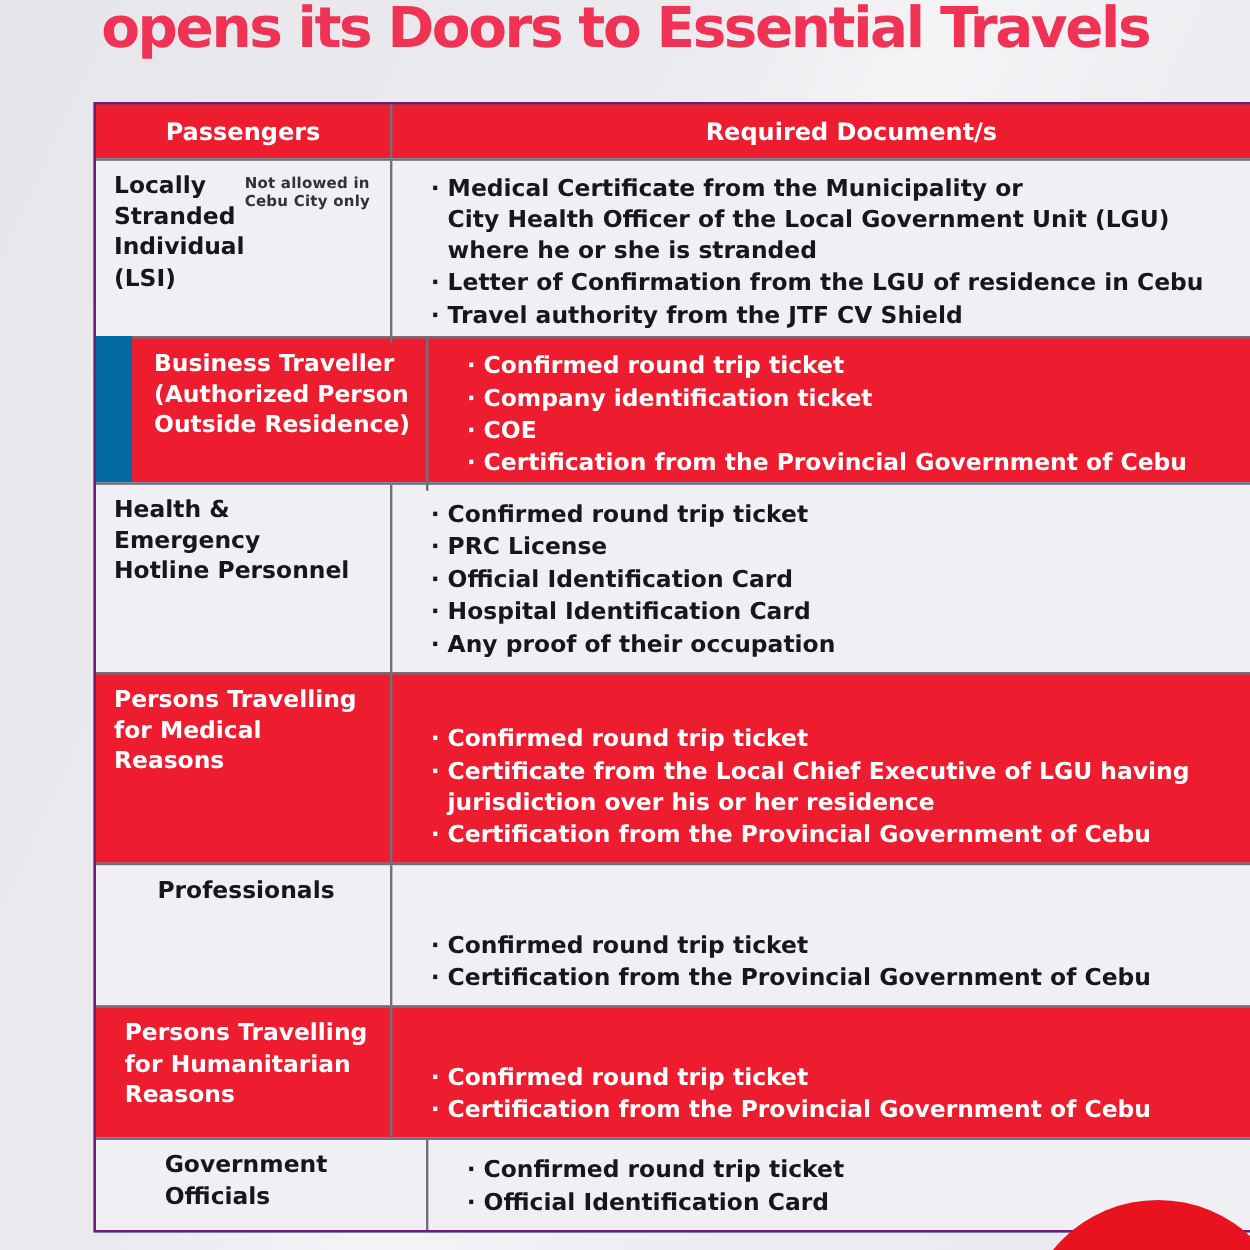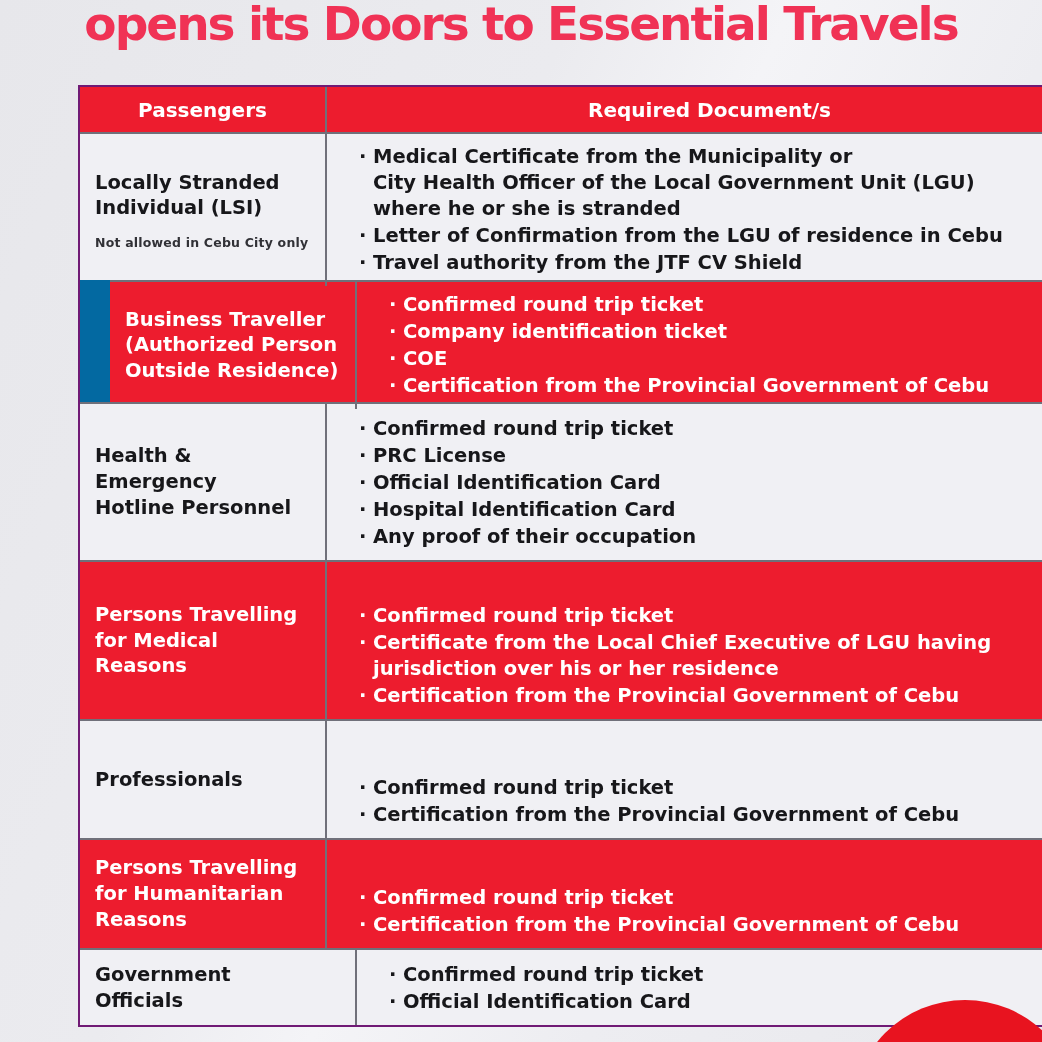--- a/index.html
+++ b/index.html
@@ -32,35 +32,35 @@
   .row:nth-child(7){ height:110px; }
   .row:nth-child(8){ height:77px;gap:30px; }
   .row.red { background:var(--red,#ed1c2e); }
   .row.white { background:#f0f0f4; }
   .hcell {
     display:flex; align-items:center; justify-content:center;
     color:#fff; font-size:20px; font-weight:bold;
   }
   .hcell.docs { border-left:2px solid #70707a; }
   .pcell {
-    display:flex; flex-direction:column; justify-content:center;
+    display:flex; flex-direction:row; justify-content:center;
     padding:8px 10px 8px 15px;
   }
   .dcell {
     display:flex; flex-direction:column; justify-content:flex-end;
     border-left:2px solid #70707a;
     padding:10px 12px 10px 20px;
   }
   .name {
     font-size:19.5px; font-weight:bold; line-height:1.32;
     color:#17171a; white-space:pre-line;
   }
   .note {
     font-size:12.5px; font-weight:bold; color:#313136;
-    margin-top:14px; letter-spacing:0.2px;
+    margin-top:3px; letter-spacing:0.2px;
   }
   .doc {
     font-size:19.5px; font-weight:bold; line-height:1.33;
     color:#17171a; white-space:pre-line;
     padding-left:26px; text-indent:-14px;
   }
   .doc + .doc { margin-top:1px; }
   .doc::before {
     content:"\00B7"; display:inline-block; width:14px; text-indent:0;
   }

